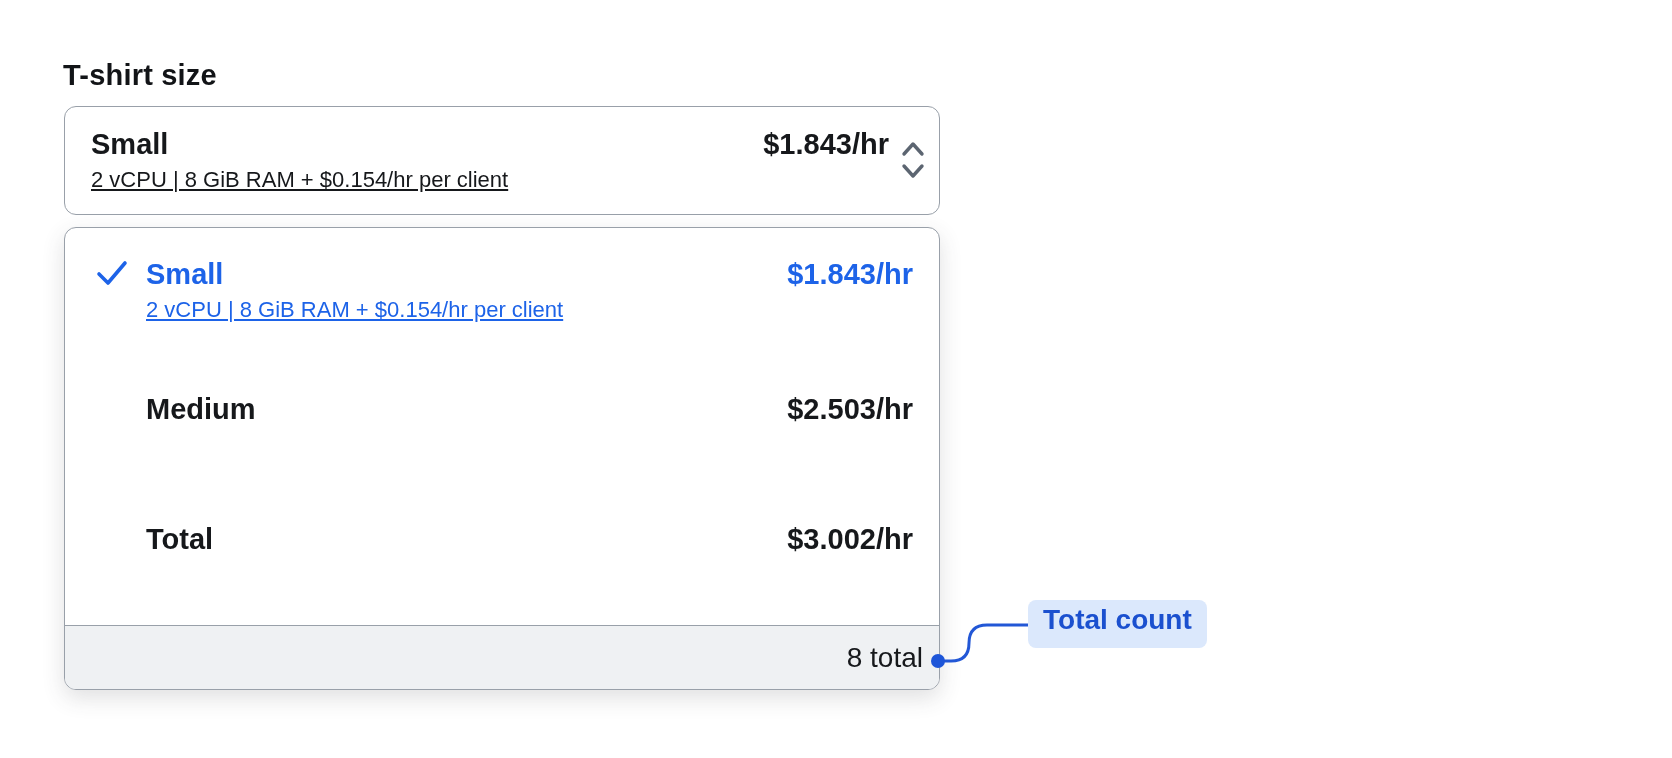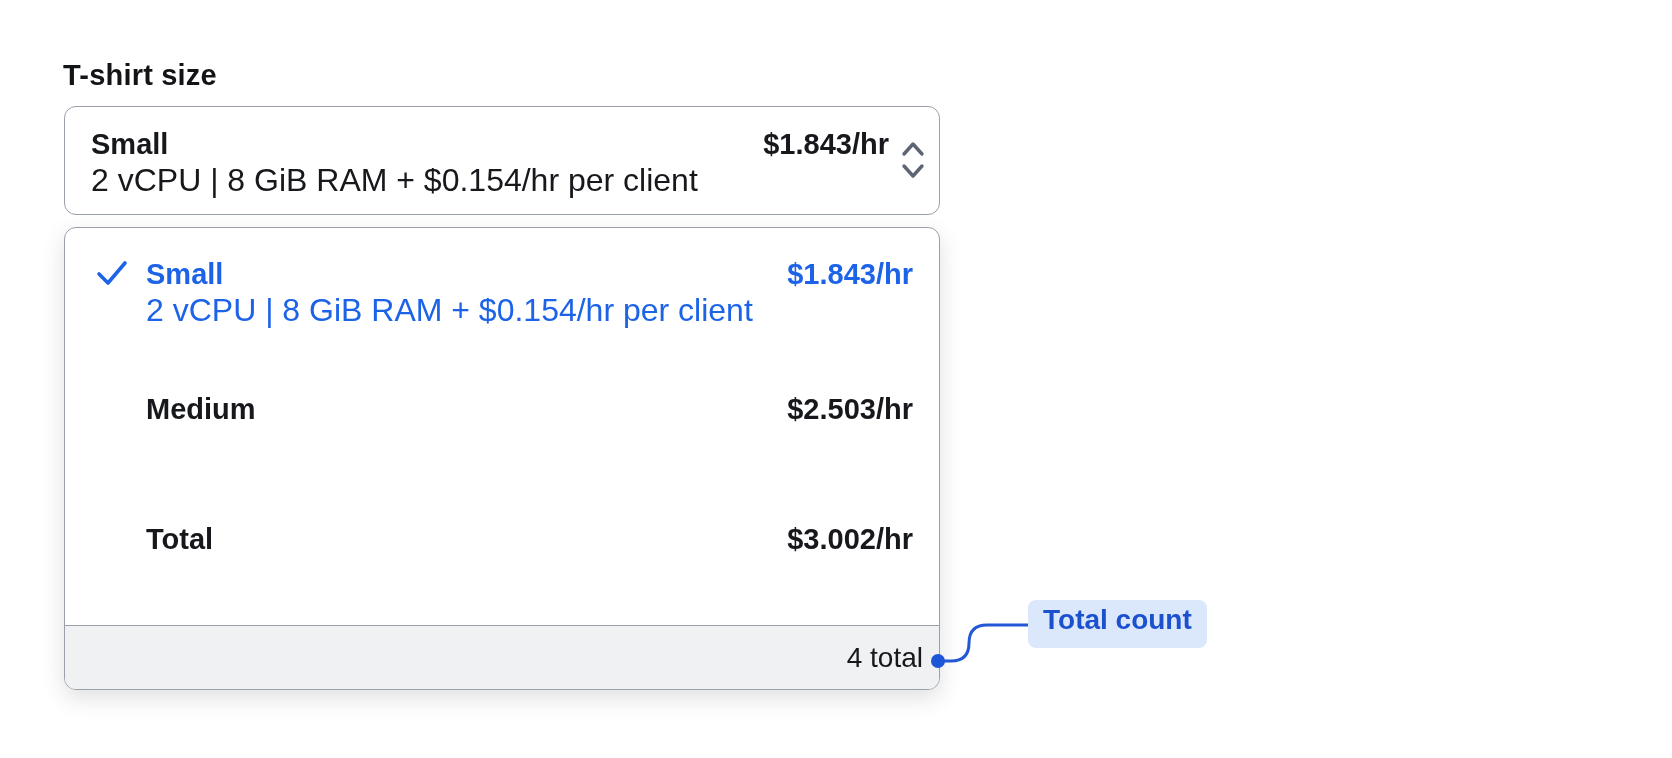--- a/index.html
+++ b/index.html
@@ -16,21 +16,21 @@
 
   
   .trigger {
     position:absolute; left:64px; top:106px; width:876px; height:109px;
     background:#fff; border:1.5px solid #99a0a9; border-radius:12px;
     padding:19px 50px 0 26px; cursor:pointer;
   }
   .trigger-row1 { display:flex; justify-content:space-between; align-items:baseline; line-height:36px; }
   .opt-name  { font-size:29px; font-weight:700; }
   .opt-price { font-size:29px; font-weight:700; }
-  .opt-specs { font-size:32px; font-weight:400; line-height:36px; }
+  .opt-specs { font-size:22px; font-weight:400; line-height:36px;text-decoration:underline; }
   .chevron-wrap { position:absolute; right:14px; top:33px; width:24px; height:40px; }
 
   
   .panel {
     position:absolute; left:64px; top:227px; width:876px; height:463px;
     background:#fff; border:1.5px solid #99a0a9; border-radius:12px;
     box-shadow:0 8px 22px rgba(60,64,67,.16); overflow:hidden;
   }
   .option { position:absolute; left:0; width:100%; padding:0 26px 0 81px; cursor:pointer; }
   .option-1 { top:28px; }
@@ -101,21 +101,21 @@
   </div>
 
   <div class="option option-3">
     <div class="row1">
       <span class="opt-name">Total</span>
       <span class="opt-price">$3.002/hr</span>
     </div>
   </div>
 
   <div class="panel-footer">
-    <span class="total-text">4 total</span>
+    <span class="total-text">8 total</span>
   </div>
 </div>
 
 <svg class="annotation-connector" width="115" height="85" viewBox="0 0 115 85">
   <path d="M13 71 H26 Q44 71 44 53 Q44 35 62 35 H103" fill="none" stroke="#2257d6" stroke-width="3"></path>
   <circle cx="13" cy="71" r="7" fill="#1d55d8"></circle>
 </svg>
 
 <div class="annotation-pill">Total count</div>
 

